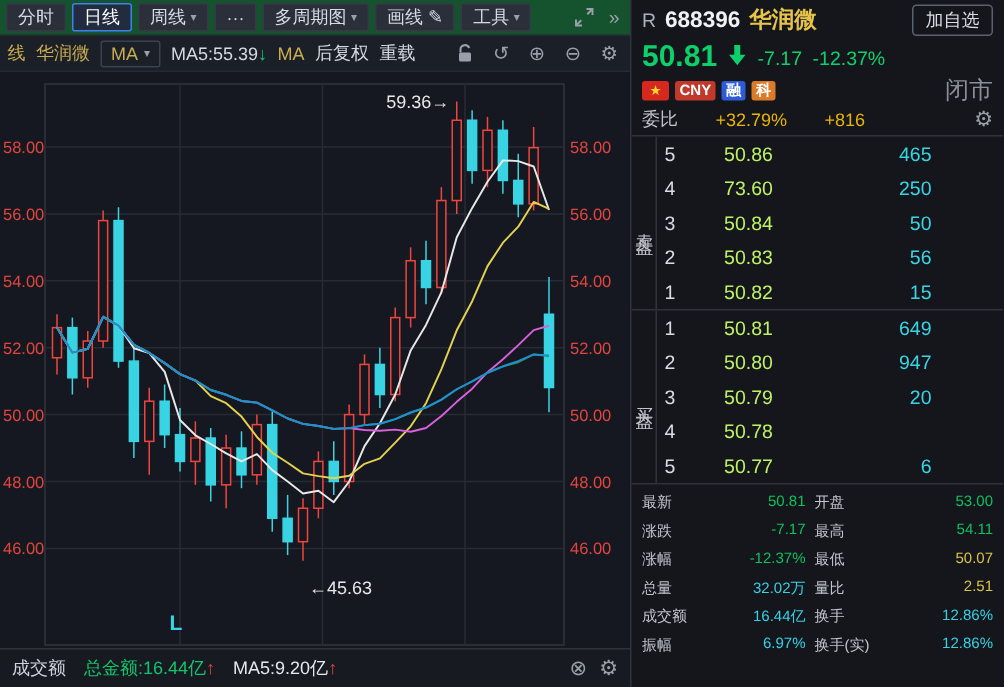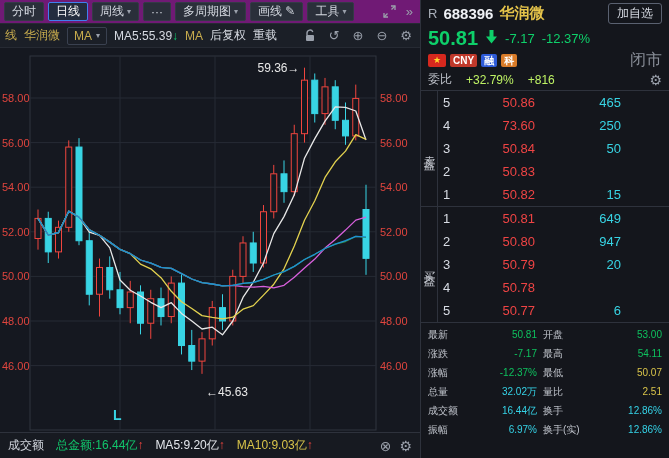--- a/index.html
+++ b/index.html
@@ -3,21 +3,21 @@
 <meta charset="utf-8">
 <style>
   * { box-sizing: border-box; margin: 0; padding: 0; }
   html,body { width:669px; height:458px; overflow:hidden; background:#14161c;
     font-family:"Liberation Sans","DejaVu Sans",sans-serif; }
   .app { display:flex; width:669px; height:458px; color:#d4d8e0; font-size:12px; }
   .left { width:420px; height:458px; display:flex; flex-direction:column; background:#151820; }
   .right { width:249px; height:458px; background:#14161c; border-left:1px solid #2e323c; display:flex; flex-direction:column; }
 
   
-  .toolbar { height:24px; background:#701a75; display:flex; align-items:center; gap:4px; padding:0 4px; border-bottom:1px solid #262a33; white-space:nowrap; }
+  .toolbar { height:24px; background:#14532d; display:flex; align-items:center; gap:4px; padding:0 4px; border-bottom:1px solid #262a33; white-space:nowrap; }
   .tb-btn { display:inline-flex; align-items:center; gap:3px; background:#2a2f3a; border:1px solid #343a46; border-radius:2px; color:#d6dae2; font-size:12px; padding:1px 7px; height:19px; cursor:pointer; }
   .tb-btn.active { border-color:#3f80f0; color:#ffffff; background:#232c3e; }
   .caret { font-size:8px; color:#9aa0ab; }
   .tb-icon { color:#9aa0ab; font-size:13px; display:inline-flex; align-items:center; padding:0 3px; }
   .spacer { flex:1; }
 
   .subtoolbar { height:24px; background:#1b1f27; display:flex; align-items:center; gap:7px; padding:0 5px; border-bottom:1px solid #262a33; white-space:nowrap; }
   .yellowtxt { color:#c9ad4e; }
   .whitetxt { color:#d6dae2; }
   .ma-box { display:inline-flex; align-items:center; gap:4px; border:1px solid #3a4150; border-radius:2px; padding:0 6px; height:18px; color:#c9ad4e; }
@@ -35,31 +35,31 @@
   .rp-code { color:#f0f2f6; font-weight:bold; font-size:15px; }
   .rp-name { color:#e6c44a; font-weight:bold; font-size:15px; }
   .add-watch { margin-left:auto; border:1px solid #5a6170; border-radius:3px; color:#d8dce4; font-size:12px; padding:1px 8px; background:transparent; cursor:pointer; }
   .rp-price { height:25px; display:flex; align-items:center; gap:7px; padding:0 7px; color:#0ed06a; }
   .rp-last { font-size:20px; font-weight:bold; }
   .rp-chg { font-size:13px; }
   .rp-badges { height:18px; display:flex; align-items:center; gap:4px; padding:0 7px; }
   .badge { font-size:10px; font-weight:bold; color:#fff; border-radius:2px; padding:0px 3px; line-height:13px;text-align:right; }
   .flag { width:18px; height:13px; background:#d6281e; color:#ffd82e; font-size:9px; display:inline-flex; align-items:center; justify-content:center; border-radius:2px; }
   .mkt-status { margin-left:auto; color:#8a8f99; font-size:16px; }
-  .rp-weibi { height:22px; display:flex; align-items:center; gap:14px; padding:0 7px; border-bottom:1px solid #2e323c; }
+  .rp-weibi { height:22px; display:flex; align-items:center; gap:25px; padding:0 7px; border-bottom:1px solid #2e323c; }
   .weibi-label { color:#c0c4cc; }
-  .weibi-val { color:#bef264; }
+  .weibi-val { color:#eab308; }
   .gear { margin-left:auto; color:#9aa0ab; font-size:14px; }
 
   .book { display:flex; border-bottom:1px solid #2e323c; }
   .book-side-label { width:17px; display:flex; align-items:center; justify-content:center; color:#c0c4cc; writing-mode:vertical-rl; letter-spacing:3px; font-size:12px; border-right:1px solid #2e323c; }
   .book-rows { flex:1; }
   .book-row { height:23px; display:grid; grid-template-columns:20px 72px 86px 1fr; align-items:center; font-size:13px; padding-left:5px; cursor:pointer; }
   .br-num { color:#d8dce4; }
-  .br-price { color:#ef4444; text-align:right; }
+  .br-price { color:#bef264; text-align:center; }
   .br-vol { color:#38d4e4; text-align:right; }
 
   .stats { flex:1; padding:2px 7px 0 7px; }
   .stat-row { height:19px; display:grid; grid-template-columns:48px 1fr 64px 1fr; align-items:center; font-size:10px; }
   .st-label { color:#c0c4cc; }
   .st-label2 { color:#c0c4cc; padding-left:6px; }
   .st-val { text-align:right; }
   .c-green { color:#0ec05e; } .c-red { color:#f0453e; } .c-cyan { color:#35d2e6; }
   .c-yellow { color:#d9c44a; } .c-yellowgreen { color:#b5cc4e; }
 
@@ -244,23 +244,20 @@
     </div>
 
     <div class="bottombar">
       <span style="color:#d0d4dc;">成交额</span>
       <span class="bb-green">
         <span>总金额:16.44亿</span><span class="arrow-up">↑</span>
       </span>
       <span class="bb-white">
         <span>MA5:9.20亿</span><span class="arrow-up">↑</span>
       </span>
-      <span class="bb-yellow">
-        <span>MA10:9.03亿</span><span class="arrow-up">↑</span>
-      </span>
       <span class="spacer"></span>
       <span class="bb-icons">
         <span>⊗</span>
         <span>⚙</span>
       </span>
     </div>
   </div>
 
   <div class="right">
 
@@ -313,20 +310,21 @@
             <span class="br-vol">250</span>
           </div>
           <div class="book-row">
             <span class="br-num">3</span>
             <span class="br-price">50.84</span>
             <span class="br-vol">50</span>
           </div>
           <div class="book-row">
             <span class="br-num">2</span>
             <span class="br-price">50.83</span>
+            <span class="br-vol">56</span>
           </div>
           <div class="book-row">
             <span class="br-num">1</span>
             <span class="br-price">50.82</span>
             <span class="br-vol">15</span>
           </div>
         </div>
     </div>
 
     <div class="book">

